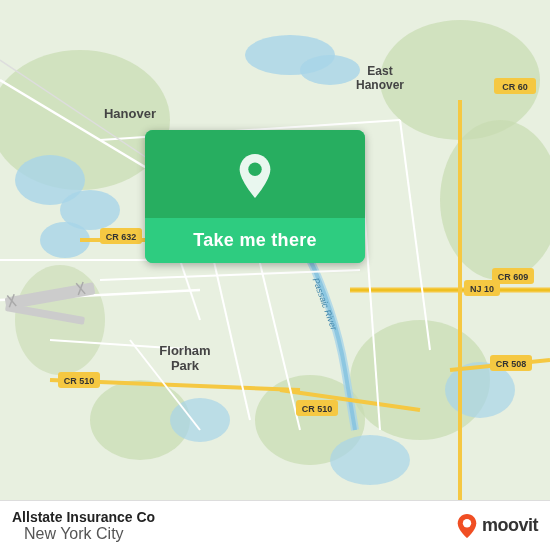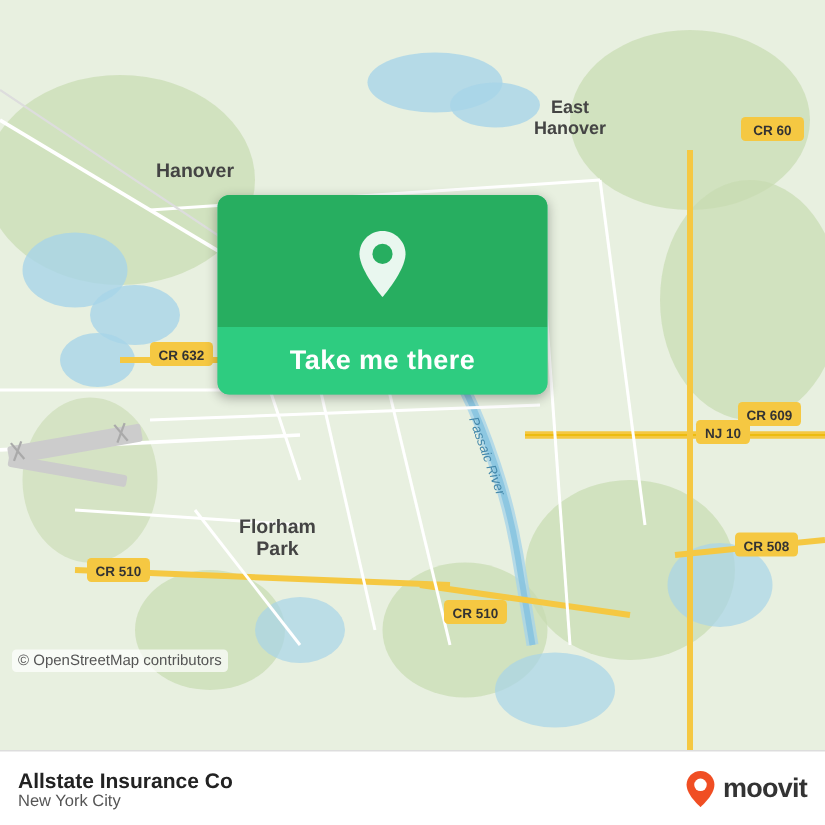--- a/index.html
+++ b/index.html
@@ -96,22 +96,23 @@
       flex-direction: column;
     }
 
     #location-name {
       font-size: 14px;
       font-weight: 600;
       color: #222;
     }
 
     #location-city {
-      font-size: 11px;
+      font-size: 16px;
       color: #555;
+      margin-left: 12px;
     }
 
     #moovit-logo {
       display: flex;
       align-items: center;
       gap: 4px;
     }
 
     .moovit-pin {
       width: 22px;
@@ -234,23 +235,20 @@
       <div id="btn-icon-area">
         <svg class="pin-icon" viewBox="0 0 42 50" xmlns="http://www.w3.org/2000/svg">
           <path d="M21 2C12.16 2 5 9.16 5 18C5 29.5 21 48 21 48C21 48 37 29.5 37 18C37 9.16 29.84 2 21 2Z" fill="white" opacity="0.9"></path>
           <circle cx="21" cy="18" r="7" fill="#27ae60"></circle>
         </svg>
       </div>
       <div id="btn-label">Take me there</div>
     </button>
   </div>
 
-  <div id="osm-attribution">
-    <span>© OpenStreetMap contributors</span>
-  </div>
 </div>
 
 <div id="bottom-bar">
   <div id="location-info">
     <span id="location-name">Allstate Insurance Co</span>
     <span id="location-city">New York City</span>
   </div>
   <div id="moovit-logo">
     <svg class="moovit-pin" viewBox="0 0 22 28" xmlns="http://www.w3.org/2000/svg">
       <path d="M11 1C5.48 1 1 5.48 1 11C1 18.5 11 27 11 27C11 27 21 18.5 21 11C21 5.48 16.52 1 11 1Z" fill="#f04e23"></path>

